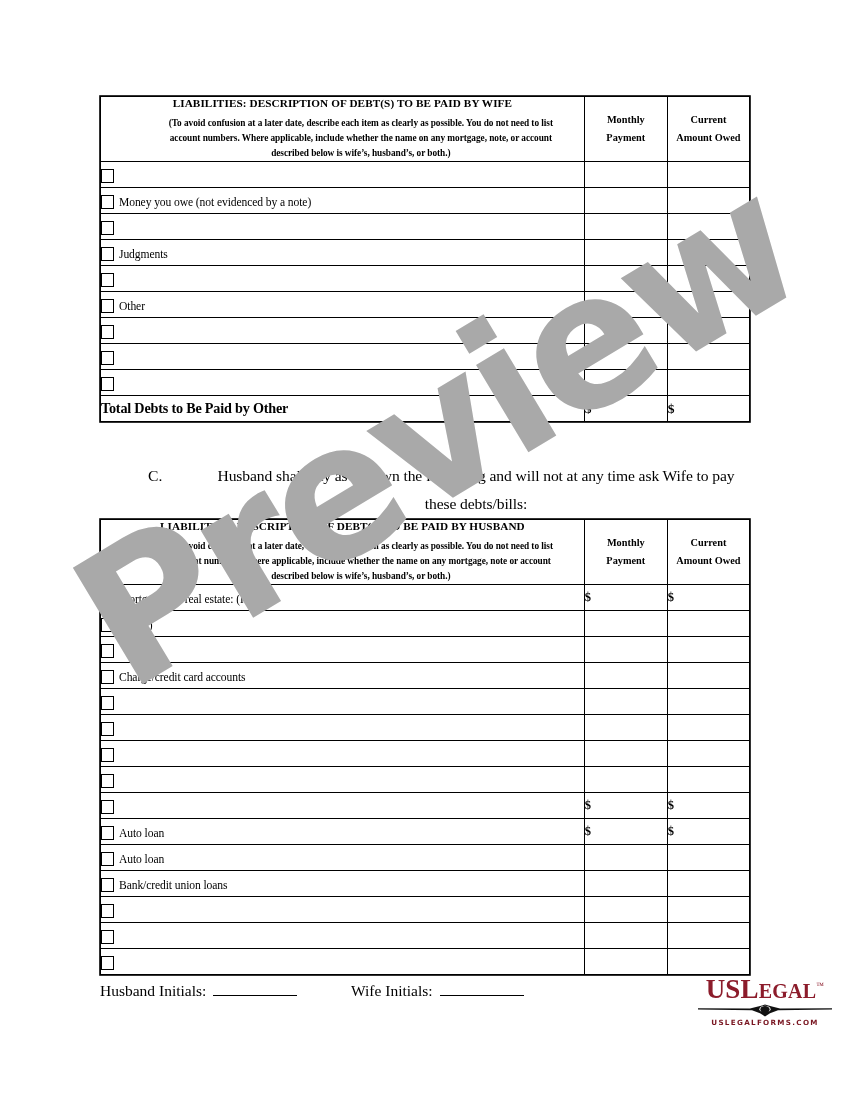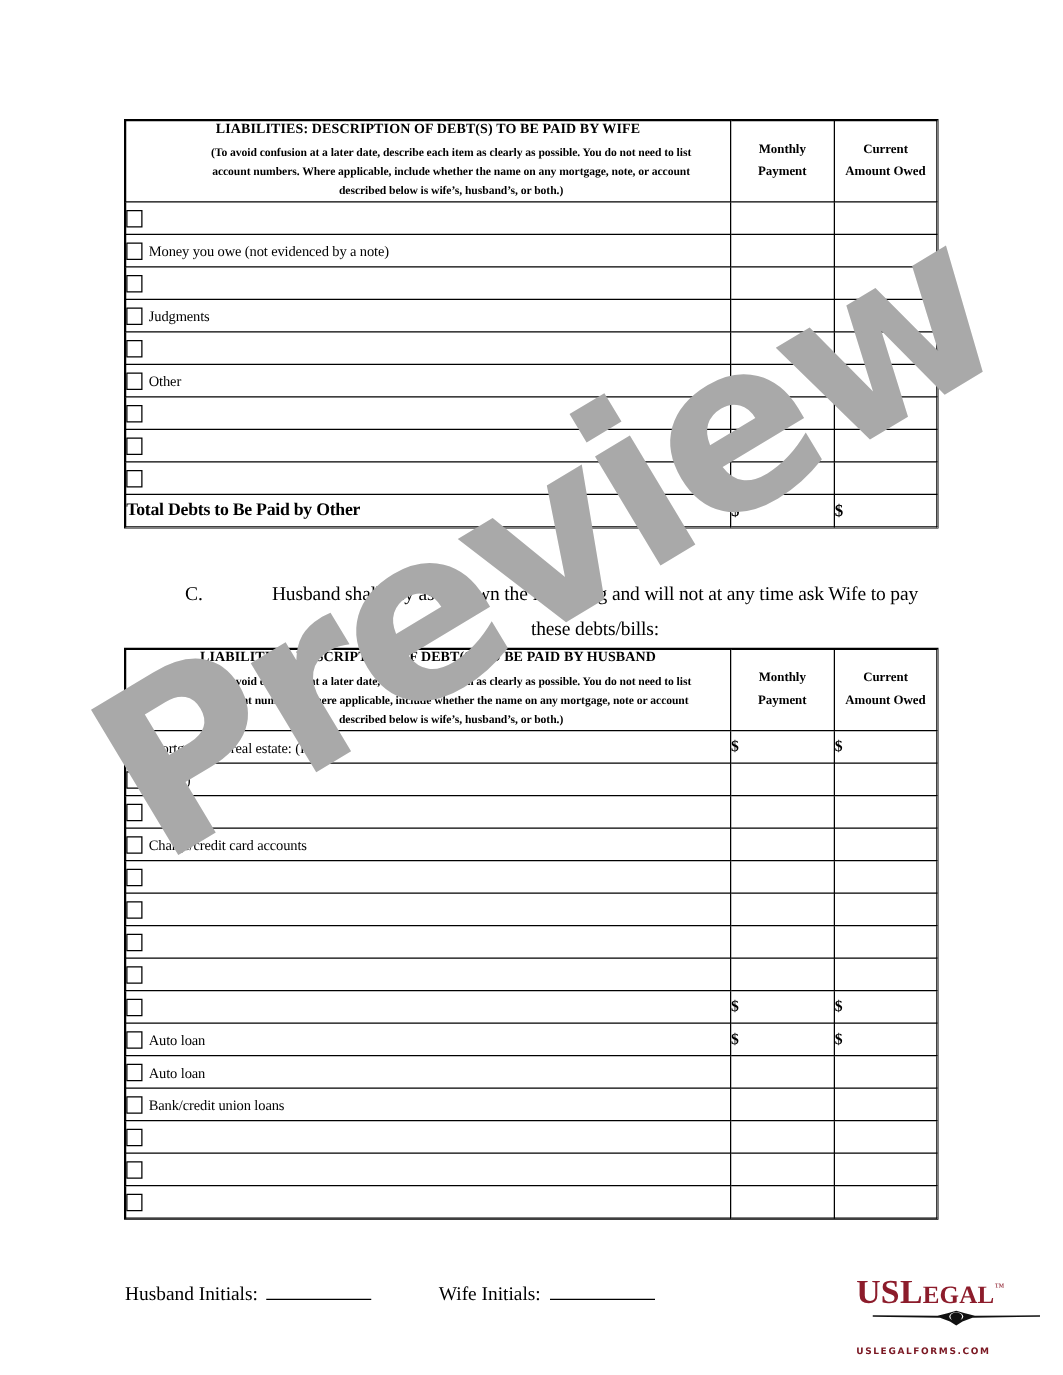--- a/index.html
+++ b/index.html
@@ -170,21 +170,21 @@
   .para-body {
     margin-left: 102px;
     letter-spacing: -0.1px;
     text-align: center;
   }
 
   
   .footer {
     position: absolute;
     left: 100px;
-    top: 1026px;
+    top: 982px;
     width: 650px;
     height: 60px;
     text-decoration: underline;
   }
   .initial-block {
     position: absolute;
     font-size: 15.5px;
     white-space: nowrap;
   }
   .initial-husband { left: 0px; top: 0px; }
@@ -197,20 +197,21 @@
     height: 13px;
   }
 
   
   .logo {
     position: absolute;
     left: 585px;
     top: -6px;
     width: 160px;
     height: 52px;
+    text-align: center;
   }
   .logo-word {
     font-family: "Liberation Serif", serif;
     font-size: 27px;
     font-weight: bold;
     color: #8c1c2b;
     letter-spacing: 0.2px;
     line-height: 1;
     position: relative;
     display: inline-block;
@@ -228,21 +229,21 @@
     height: 13px;
     margin: 1px auto 0 auto;
     display: block;
   }
   .logo-domain {
     font-family: "DejaVu Sans", sans-serif;
     font-size: 7.2px;
     font-weight: bold;
     letter-spacing: 1.3px;
     color: #7a1722;
-    margin-top: 15px;
+    margin-top: 1px;
   }
 </style>
 </head>
 <body>
 
 <div class="page">
 
   <div class="content-layer">
 
     <table class="liab-table" id="table-wife" style="top:96px;">

